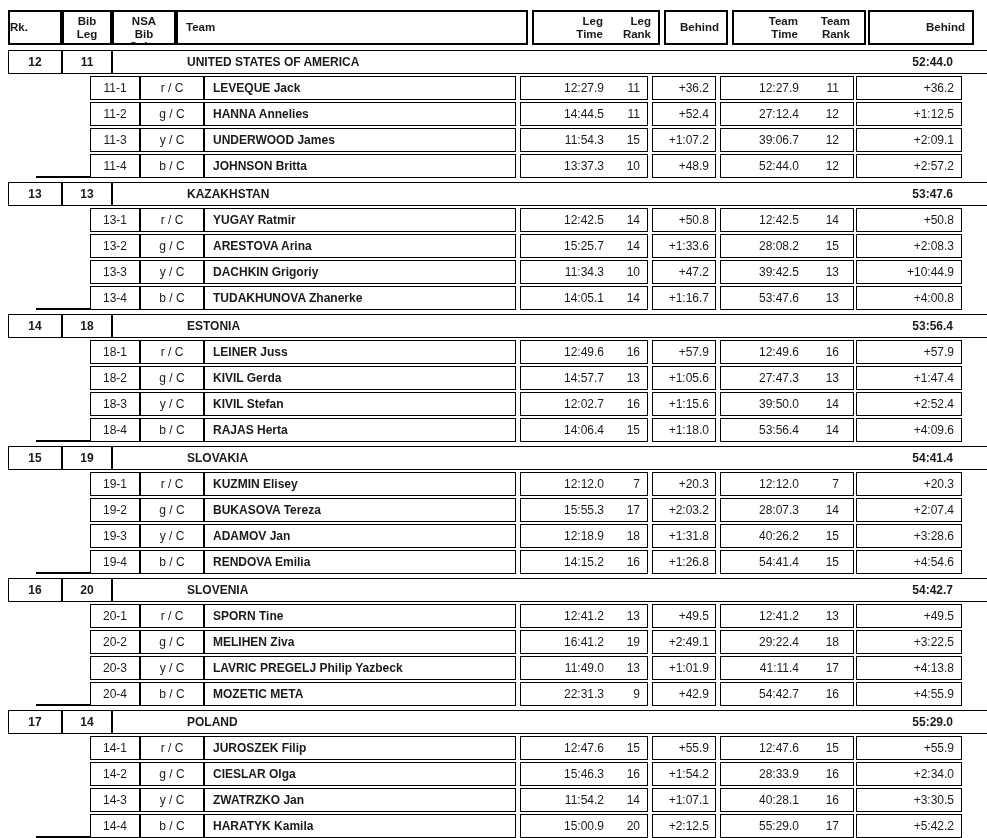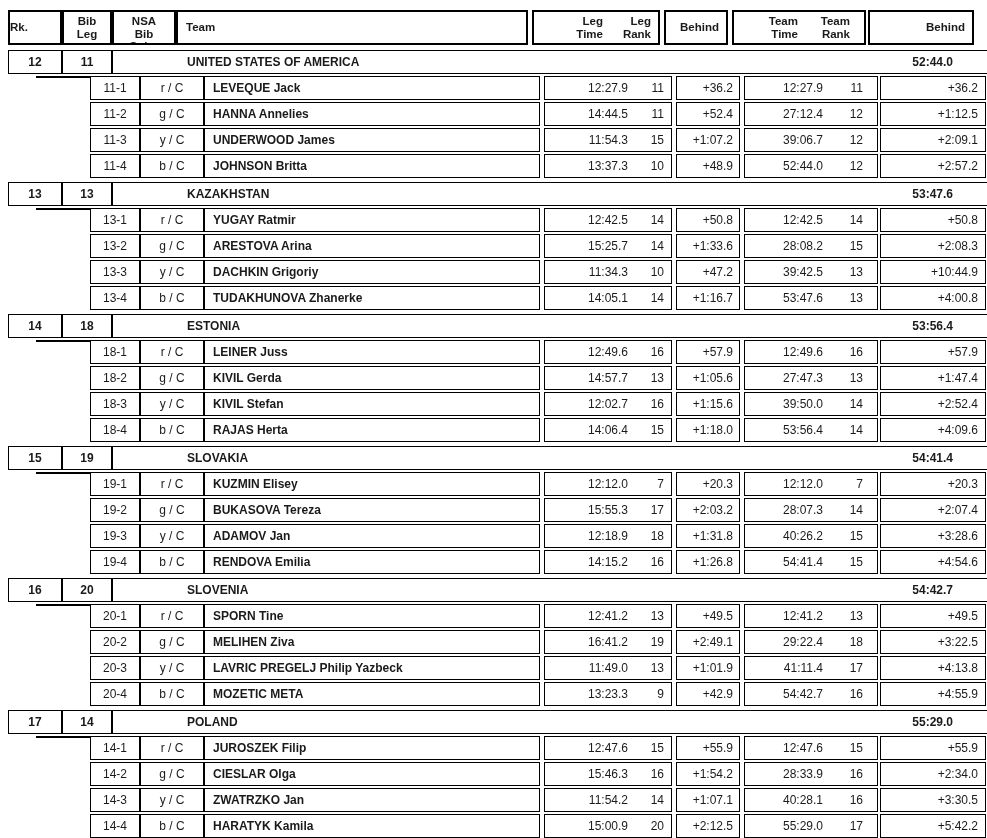--- a/index.html
+++ b/index.html
@@ -39,28 +39,28 @@
   .multiline { display: flex; flex-direction: column; text-align: center; }
 
   
   .block { margin-bottom: 4px; }
   .team-row { height: 24px; font-weight: bold; font-size: 12px; }
   .t-rk   { width: 54px; justify-content: center; }
   .t-bib  { width: 50px; justify-content: center; }
   .t-name { width: 892px; justify-content: space-between; padding-left: 74px; padding-right: 50px; }
   .t-behind { width: 106px; margin-left: 2px; justify-content: flex-end; padding-right: 7px; padding-left: 47px; }
 
-  .legs-wrap { display: flex; align-items: flex-start; margin-top: 2px; padding-left: 28px; }
+  .legs-wrap { display: flex; align-items: flex-end; margin-top: 2px; padding-left: 28px; }
   .rk-spacer { width: 54px; }
   .legs { display: flex; flex-direction: column; }
   .leg-row { height: 24px; font-size: 12px; }
   .leg-row + .leg-row { margin-top: 2px; }
   .l-bib   { width: 50px; justify-content: center; }
   .l-nsa   { width: 64px; justify-content: center; }
-  .l-name  { width: 336px; padding-left: 8px; font-weight: bold; }
+  .l-name  { width: 312px; padding-left: 8px; font-weight: bold; }
   .l-legtime { width: 128px; margin-left: 4px; }
   .l-behind  { width: 64px;  margin-left: 4px; justify-content: flex-end; padding-right: 6px; }
   .l-teamtime{ width: 134px; margin-left: 4px; }
   .l-behind2 { width: 106px; margin-left: 2px; justify-content: flex-end; padding-right: 7px; }
   .time-part { flex: 1 1 auto; text-align: right; }
   .rank-part { width: 43px; flex: 0 0 auto; text-align: right; padding-right: 7px; }
   .l-teamtime .rank-part { width: 54px; padding-right: 14px; }
 </style>
 </head>
 <body>
@@ -722,21 +722,21 @@
     <div class="box l-bib">
       <span>20-4</span>
     </div>
     <div class="box l-nsa">
       <span>b / C</span>
     </div>
     <div class="box l-name">
       <span>MOZETIC META</span>
     </div>
     <div class="box l-legtime">
-      <span class="time-part">13:23.3</span>
+      <span class="time-part">22:31.3</span>
       <span class="rank-part">9</span>
     </div>
     <div class="box l-behind">
       <span>+42.9</span>
     </div>
     <div class="box l-teamtime">
       <span class="time-part">54:42.7</span>
       <span class="rank-part">16</span>
     </div>
     <div class="box l-behind2">

